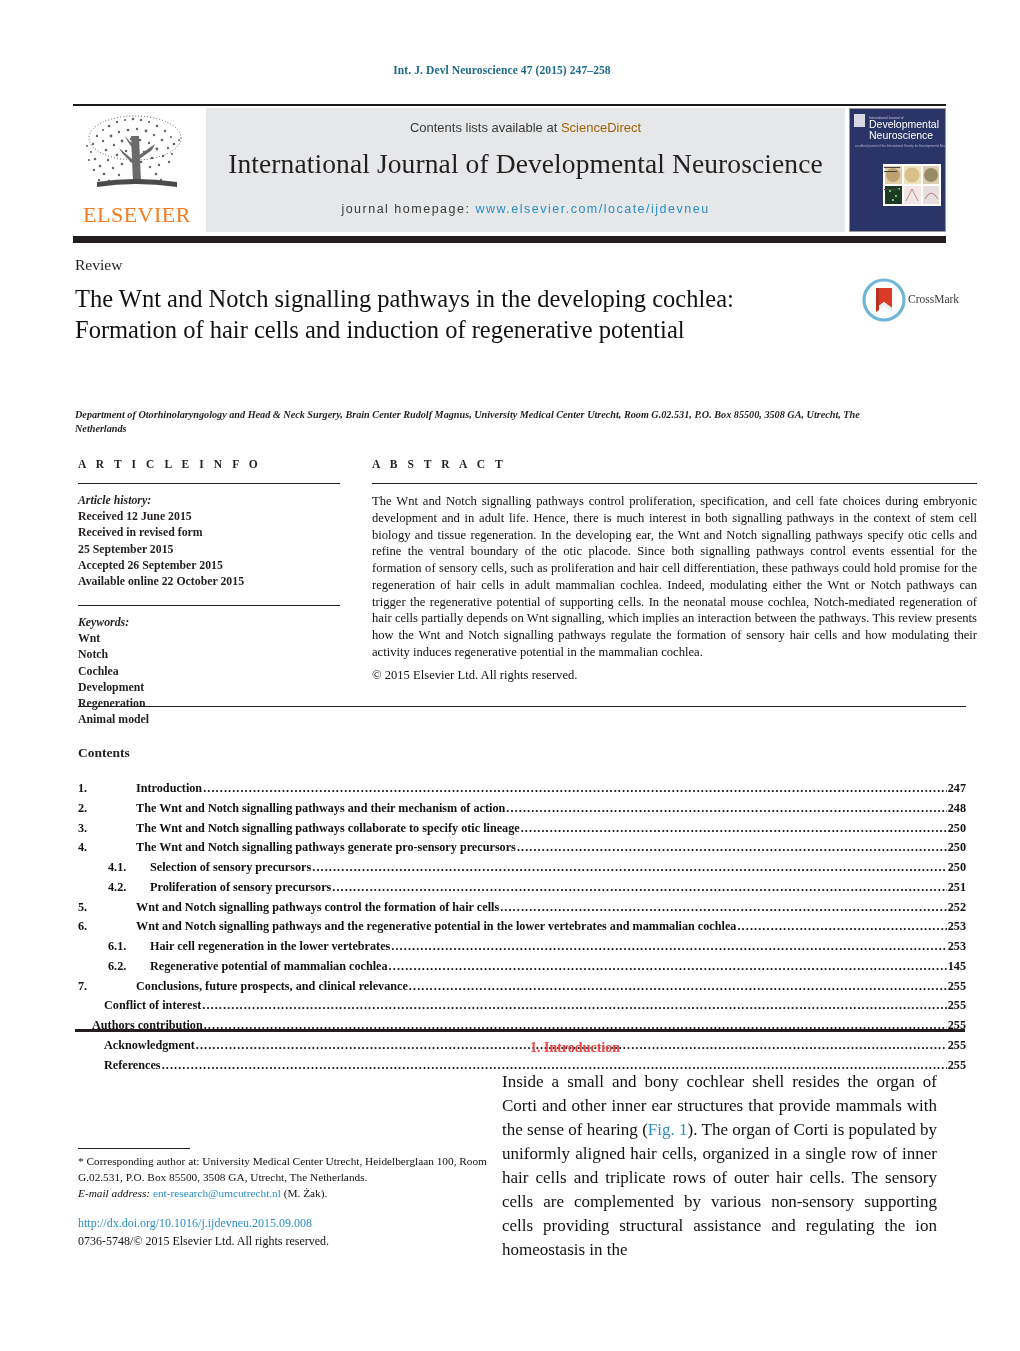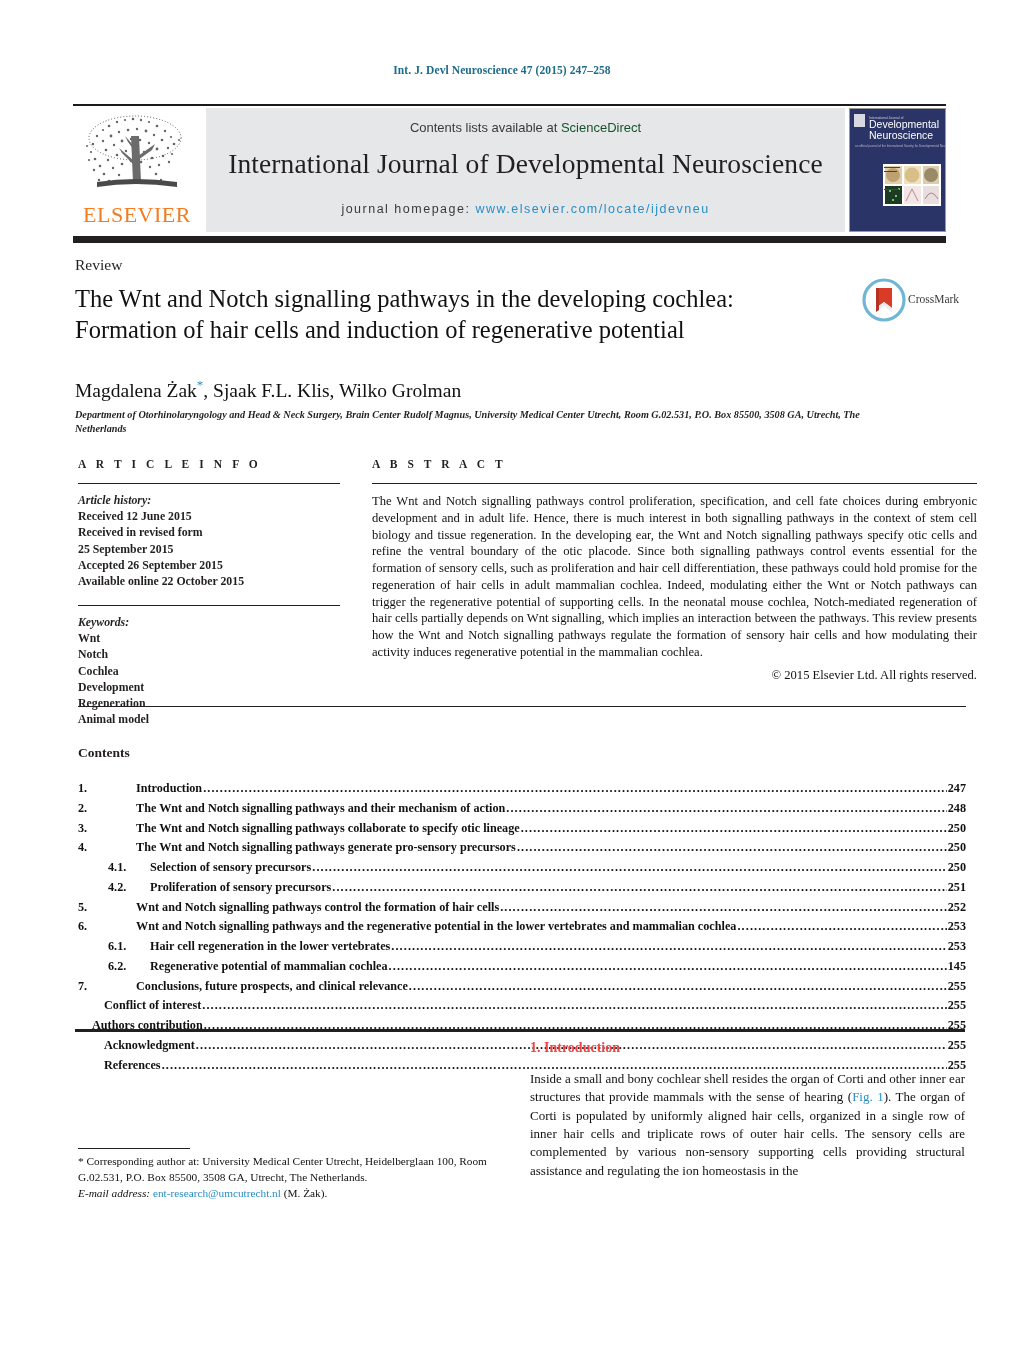--- a/index.html
+++ b/index.html
@@ -80,21 +80,21 @@
     background: #e6e7e8;
     text-align: center;
   }
   .contents-line {
     margin-top: 12px;
     font-family: "Liberation Sans", sans-serif;
     font-size: 13px;
     color: #3a3a3a;
   }
   .contents-line .sd {
-    color: #14532d;
+    color: #a16207;
   }
   .journal-title {
     margin-top: 13px;
     font-family: "Liberation Serif", serif;
     font-size: 27.5px;
     color: #231f20;
     letter-spacing: .1px;
   }
   .homepage-line {
     margin-top: 22px;
@@ -231,21 +231,21 @@
   .abs-body {
     margin-top: 9px;
     font-size: 12.6px;
     line-height: 1.33;
     text-align: justify;
     color: #111111;
   }
   .abs-copy {
     margin-top: 8px;
     font-size: 12.6px;
-    text-align: right;
+    text-align: left;
     color: #111111;
   }
   .abs-bottom-rule {
     position: absolute;
     left: 78px;
     top: 706px;
     width: 888px;
     height: 1.1px;
     background: #231f20;
   }
@@ -316,24 +316,24 @@
   .intro-head {
     position: absolute;
     left: 530px;
     top: 1040px;
     font-size: 14px;
     font-weight: bold;
     color: #ef4444;
   }
   .intro-body {
     position: absolute;
-    left: 530px;
+    left: 502px;
     top: 1070px;
     width: 435px;
-    font-size: 13px;
+    font-size: 17px;
     line-height: 1.41;
     text-align: justify;
     color: #111111;
   }
   .intro-body .figlink { color: #2a8ec4; }
 
   
   .fn-rule {
     position: absolute;
     left: 78px;
@@ -502,23 +502,20 @@
     <svg width="44" height="44" viewBox="0 0 44 44">
       <circle cx="22" cy="22" r="20" fill="#ffffff" stroke="#6fb6d6" stroke-width="3.2"></circle>
       <circle cx="22" cy="22" r="17" fill="#ffffff"></circle>
       <path d="M14 10 L30 10 L30 30 L22 24 L14 30 Z" fill="#d93b26"></path>
       <path d="M22 24 L30 30 L30 34 L22 28 L14 34 L14 30 Z" fill="#e8eef2"></path>
       <path d="M14 10 L17 10 L17 32 L14 34 Z" fill="#b8301f"></path>
     </svg>
     <span class="crossmark-label">CrossMark</span>
   </div>
 
-  <div class="authors">
-    <span>Magdalena Żak</span><span class="star">*</span><span>, Sjaak F.L. Klis, Wilko Grolman</span>
-  </div>
 
   <div class="affiliation">Department of Otorhinolaryngology and Head &amp; Neck Surgery, Brain Center Rudolf Magnus, University Medical Center Utrecht, Room G.02.531, P.O. Box 85500, 3508 GA, Utrecht, The Netherlands</div>
 
   <div class="col-info">
     <div class="sec-head">A R T I C L E    I N F O</div>
     <div class="hr-thin"></div>
     <div class="hist">
       <div class="lbl">Article history:</div>
       <div>Received 12 June 2015</div>
       <div>Received in revised form</div>
@@ -647,14 +644,18 @@
 
   <div class="fn-rule"></div>
   <div class="footnote">
     <span>*</span>
     <span>Corresponding author at: University Medical Center Utrecht, Heidelberglaan 100, Room G.02.531, P.O. Box 85500, 3508 GA, Utrecht, The Netherlands.</span><br>
     <span class="email-lbl">E-mail address:</span>
     <span class="email">ent-research@umcutrecht.nl</span>
     <span>(M. Żak).</span>
   </div>
 
+  <div class="doi-block">
+    <div class="doi">http://dx.doi.org/10.1016/j.ijdevneu.2015.09.008</div>
+    <div>0736-5748/© 2015 Elsevier Ltd. All rights reserved.</div>
+  </div>
 
 </div>
 
 </body></html>

